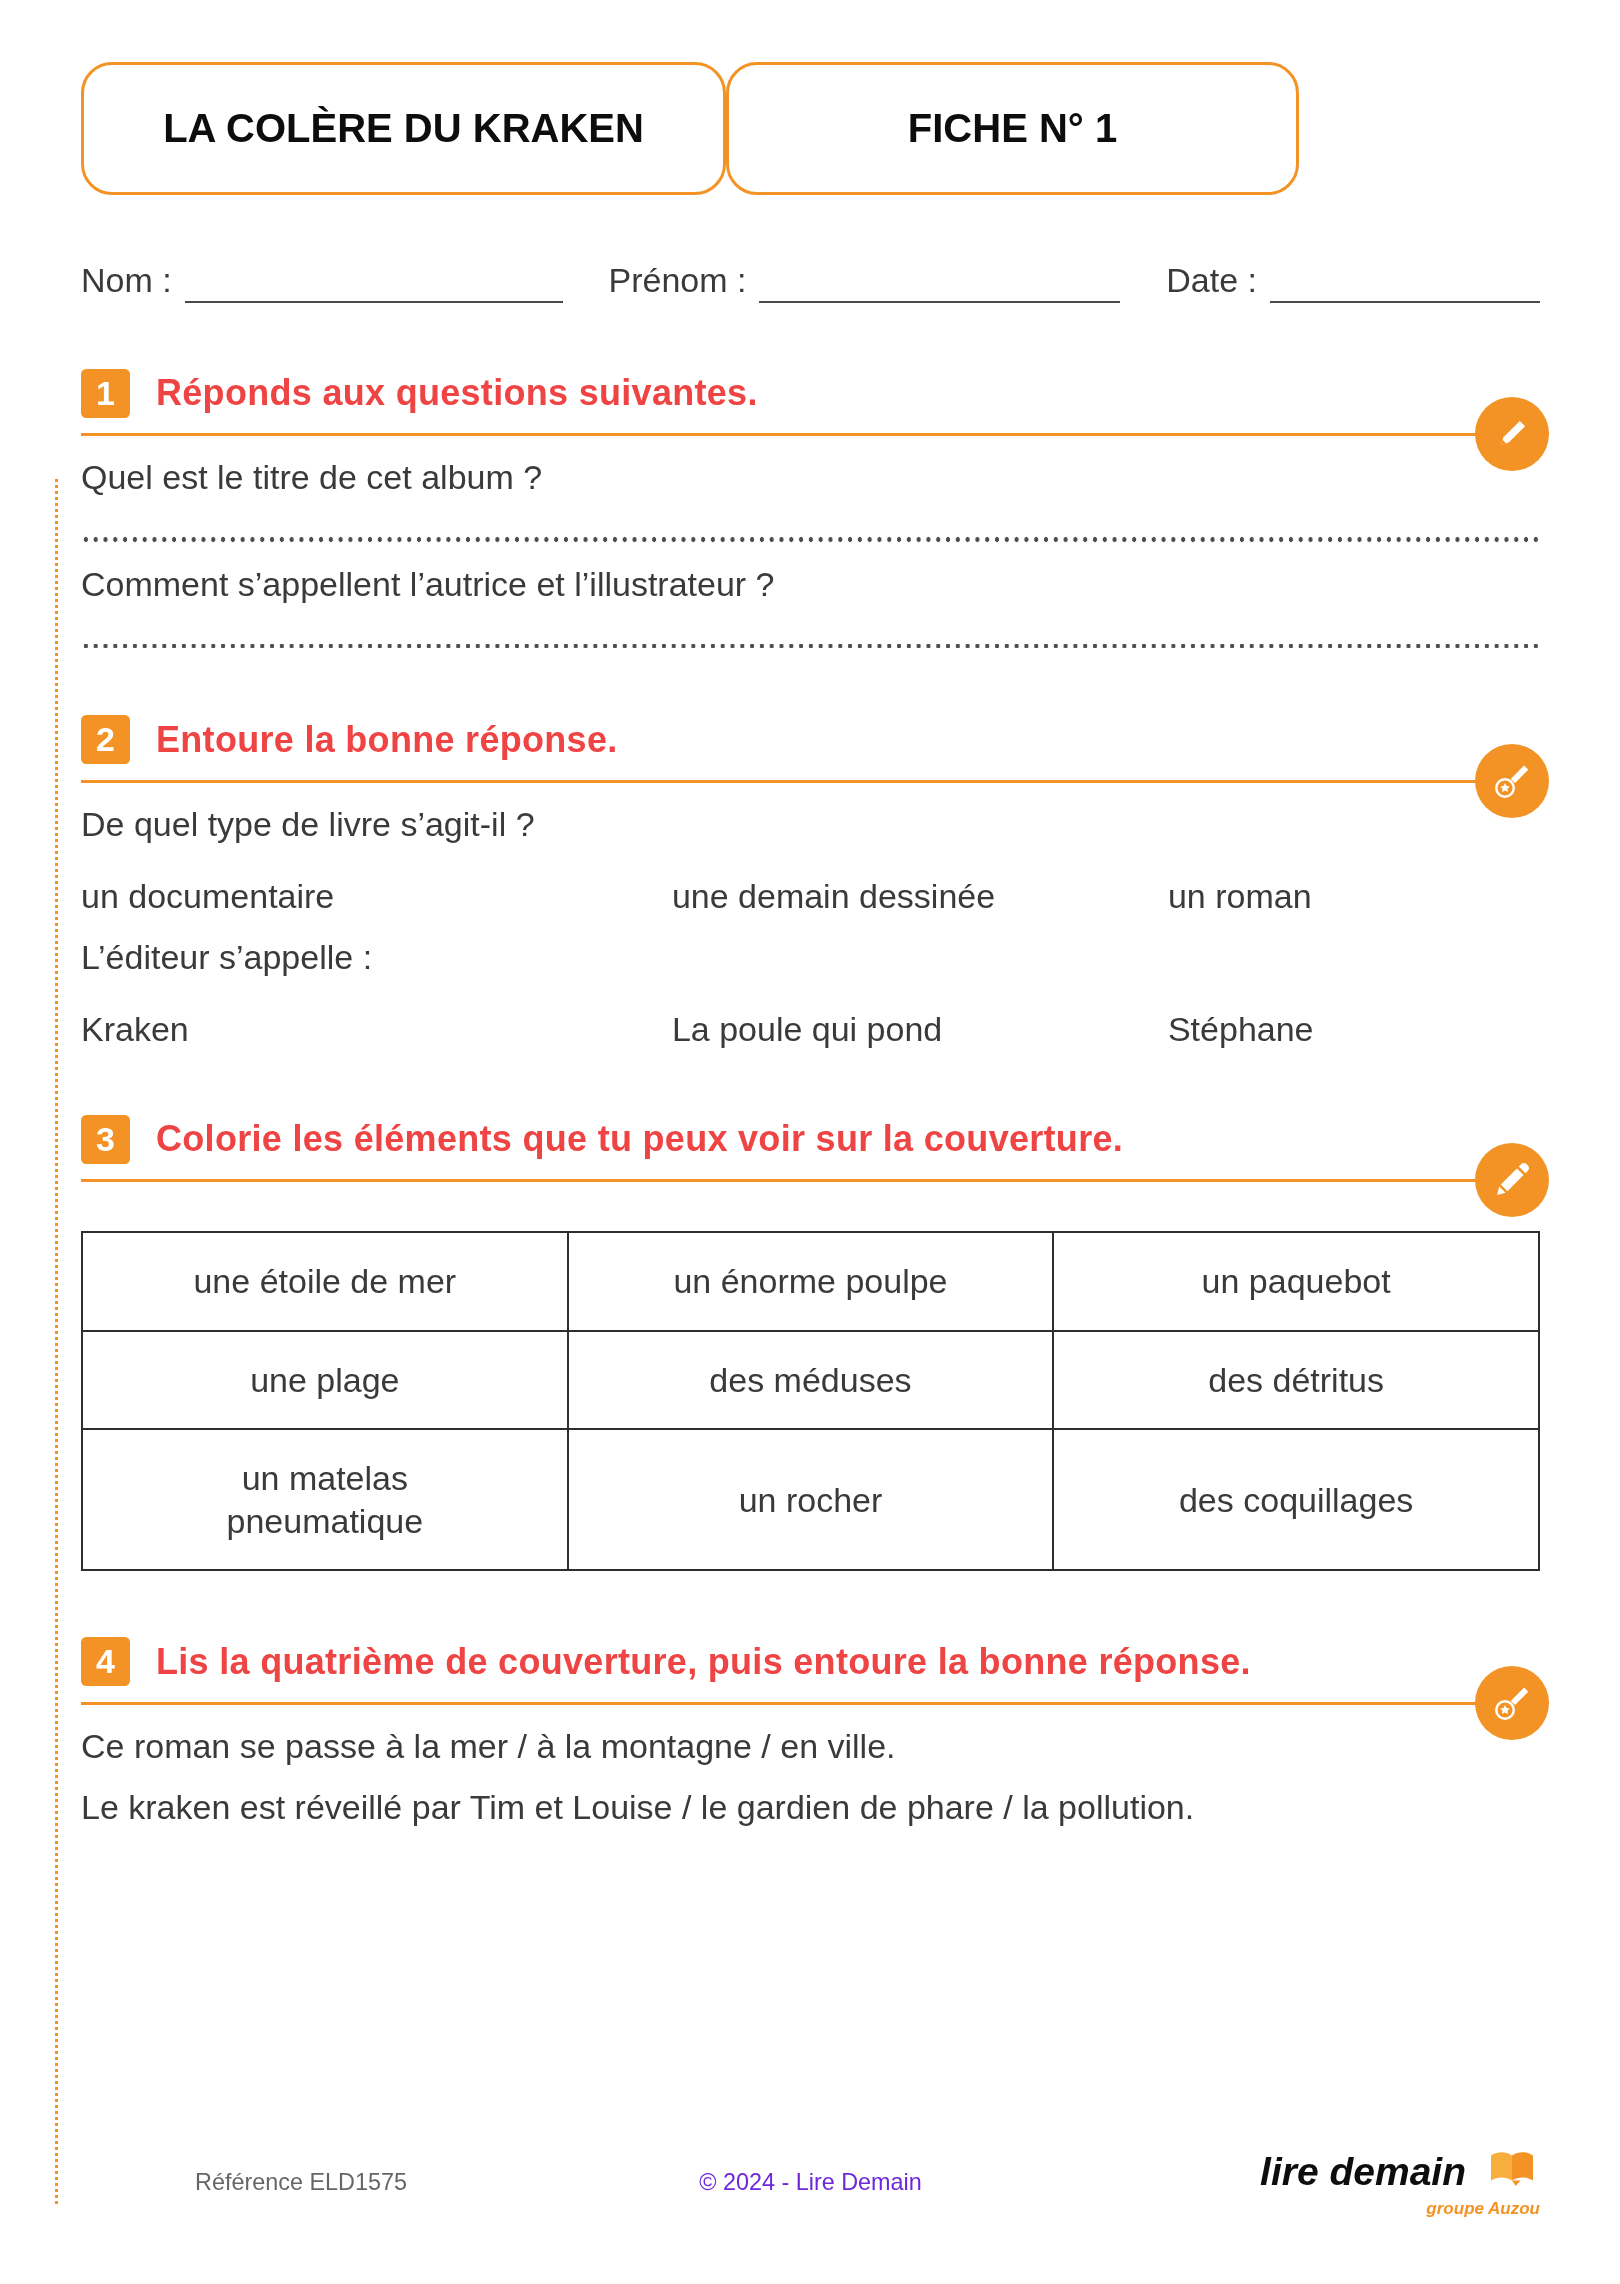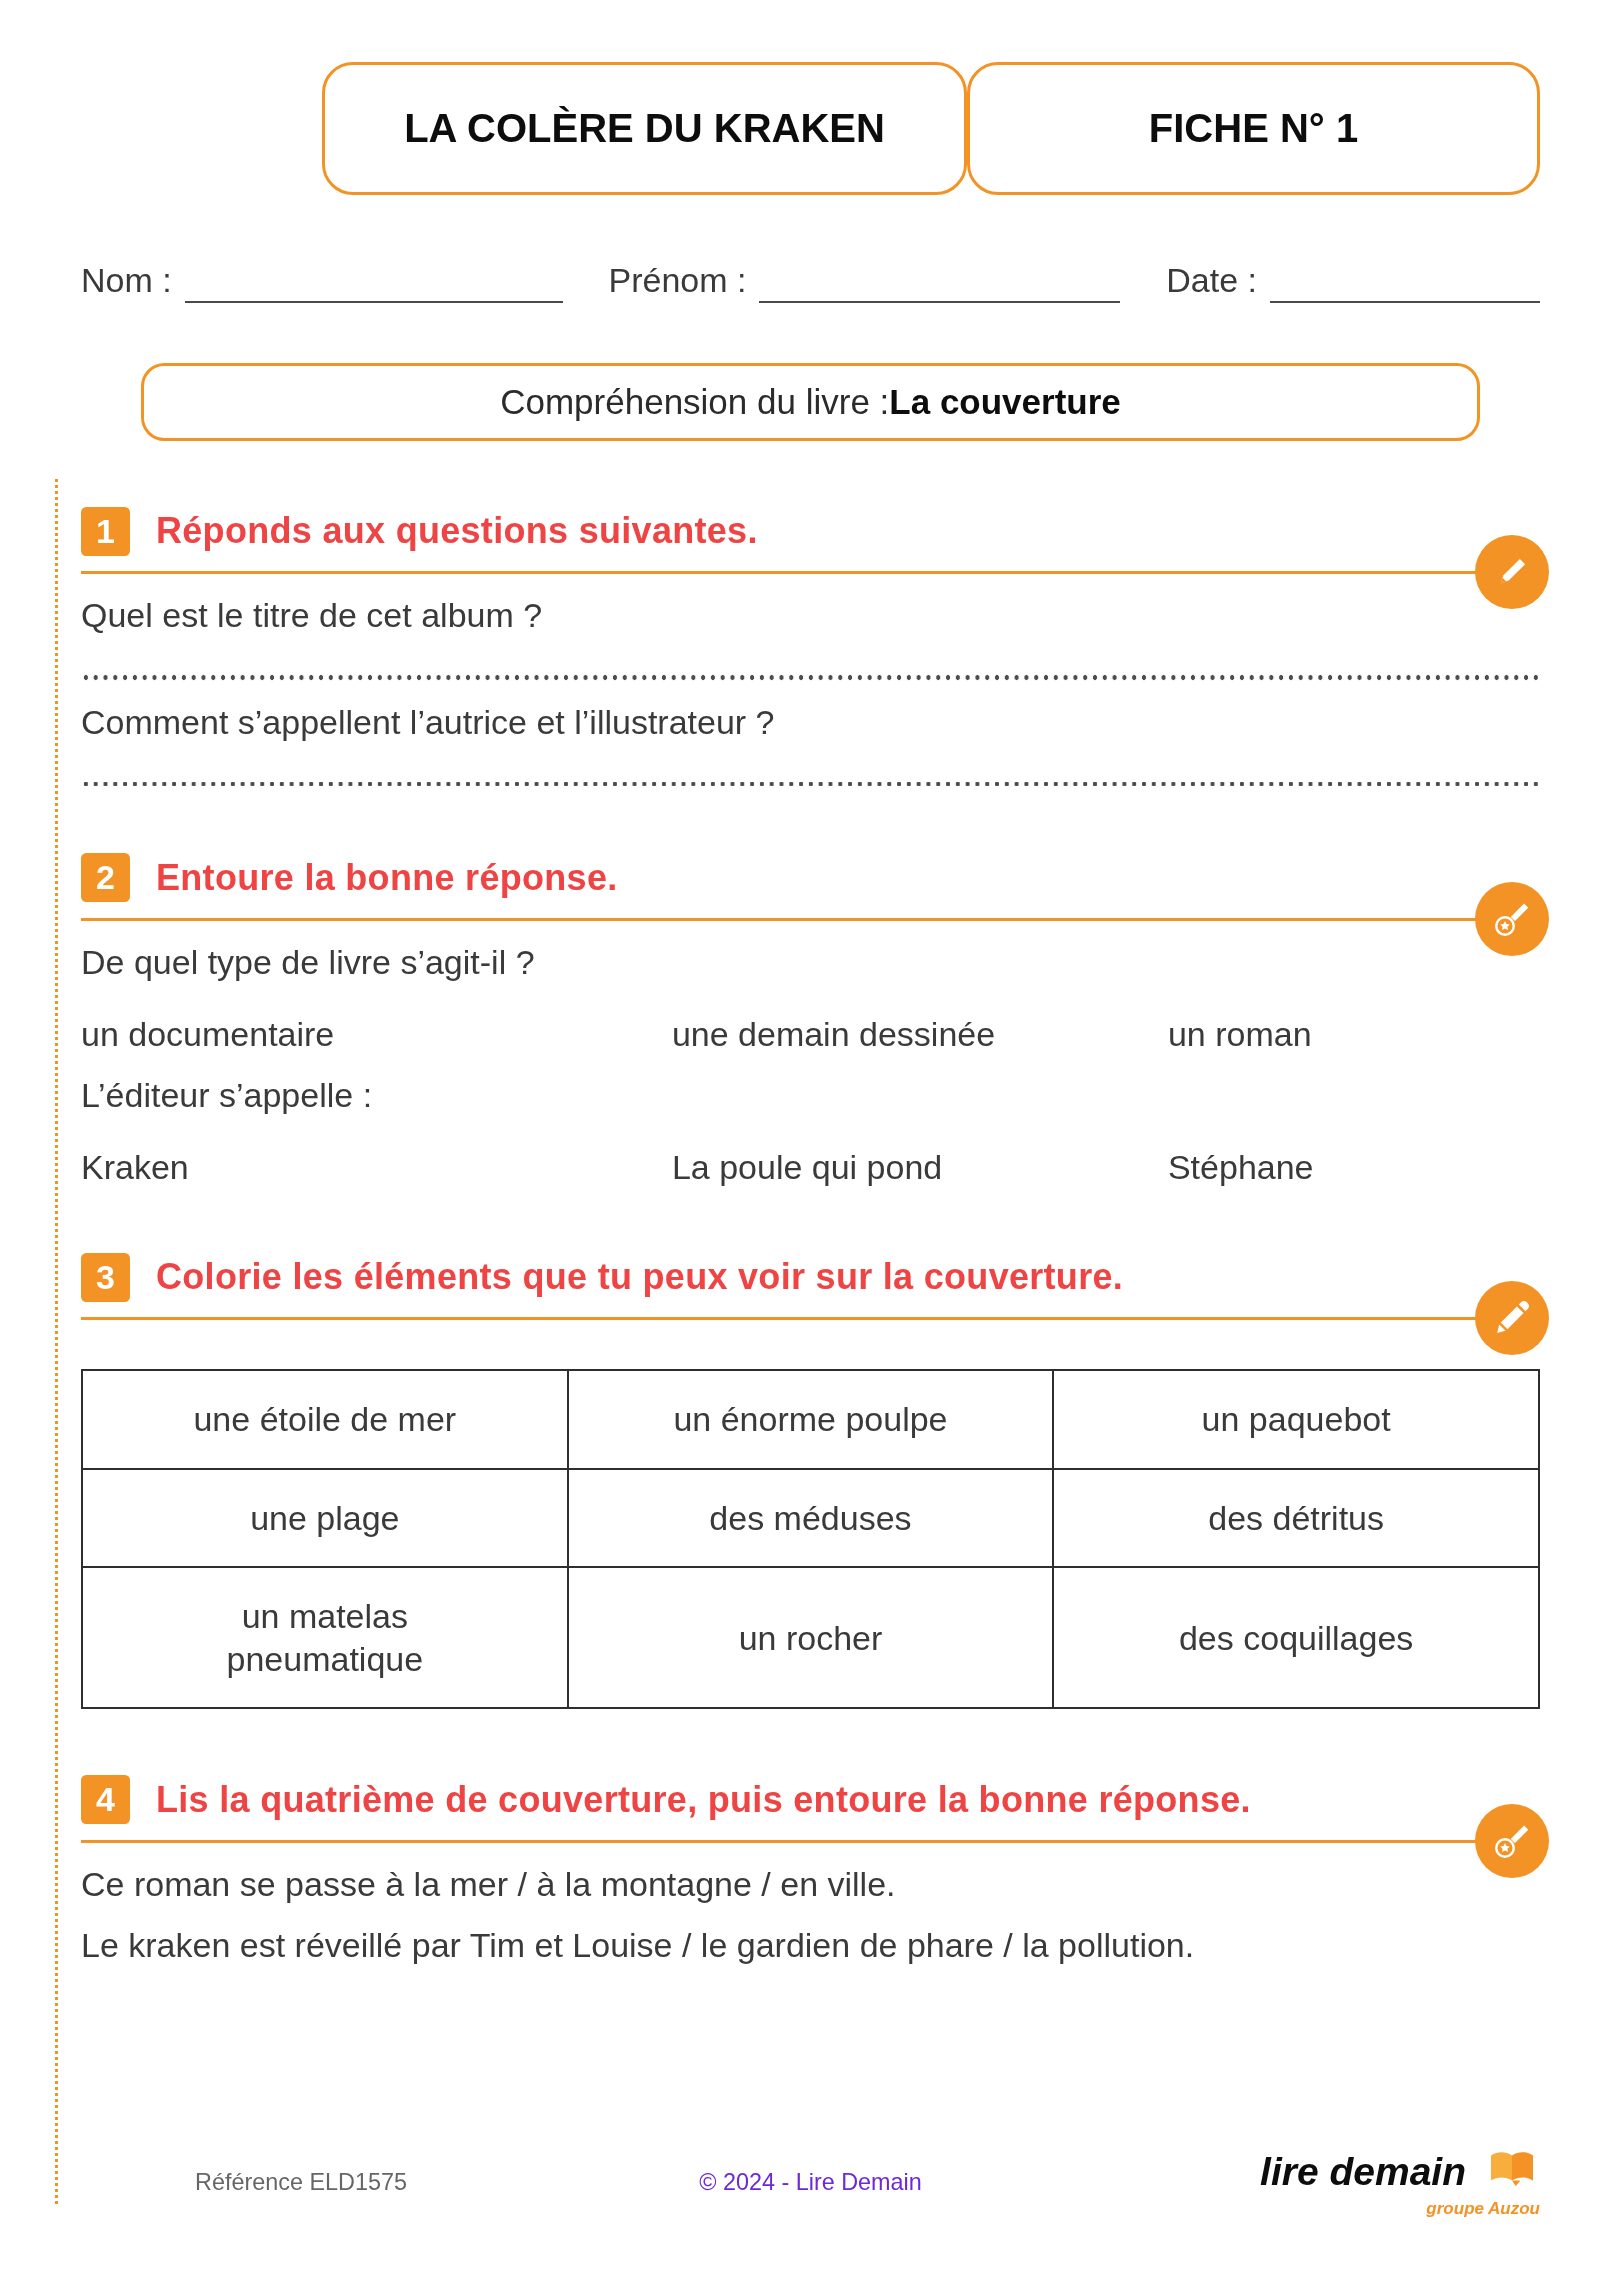--- a/index.html
+++ b/index.html
@@ -11,21 +11,21 @@
     position: relative;
   }
   .page { position: relative; width: 100%; height: 100%; padding: 62px 81px 0 81px; }
 
   .left-rule {
     position: absolute; left: 55px; top: 479px; height: 1725px; width: 0;
     border-left: 3.3px dotted #F39325;
   }
 
   
-  .top-row { display: flex; justify-content: flex-end; margin-left: 32px; }
+  .top-row { display: flex; justify-content: flex-start; }
   .pill {
     border: 3.9px solid #F39325; border-radius: 31px; background: #fff;
     display: flex; align-items: center; justify-content: center;
     height: 133px; font-size: 40px; font-weight: bold; color: #0d0d0d;
   }
   .title-pill { width: 645px; }
   .fiche-pill { width: 573px; }
 
   
   .identity-row { margin-top: 66px; display: flex; justify-content: space-between; font-size: 34px; }
@@ -112,24 +112,20 @@
     <div class="id-field">
       <span class="id-label">Prénom :</span>
       <span class="id-line w-prenom"></span>
     </div>
     <div class="id-field">
       <span class="id-label">Date :</span>
       <span class="id-line w-date"></span>
     </div>
   </div>
 
-  <div class="subtitle-pill">
-    <span>Compréhension du livre : </span>
-      <b>La couverture</b>
-  </div>
 
   <section>
     <div class="sec-head">
       <span class="sec-num">1</span>
       <span class="sec-title">Réponds aux questions suivantes.</span>
       <span class="sec-icon">
         <svg viewBox="0 0 24 24">
             <path d="M5.5 18.5l1.6-4.6 9.4-9.4 3 3-9.4 9.4z" fill="#fff"></path>
             <path d="M5.5 18.5l1.1-3.2 2.1 2.1z" fill="#F39325"></path>
           </svg>

